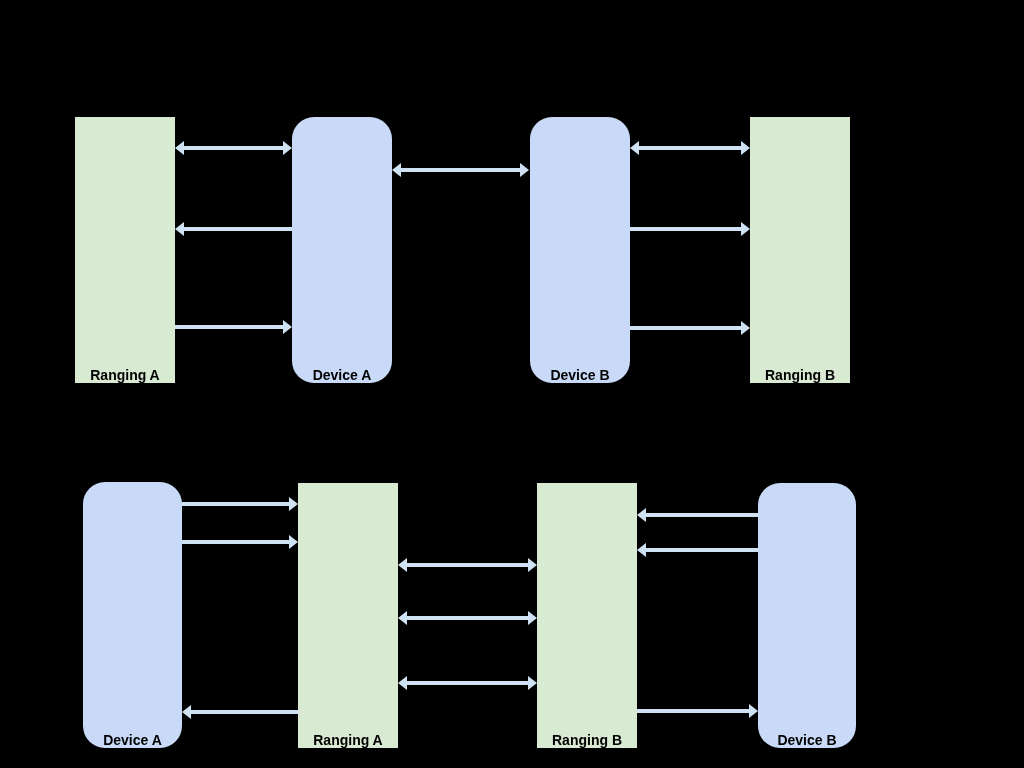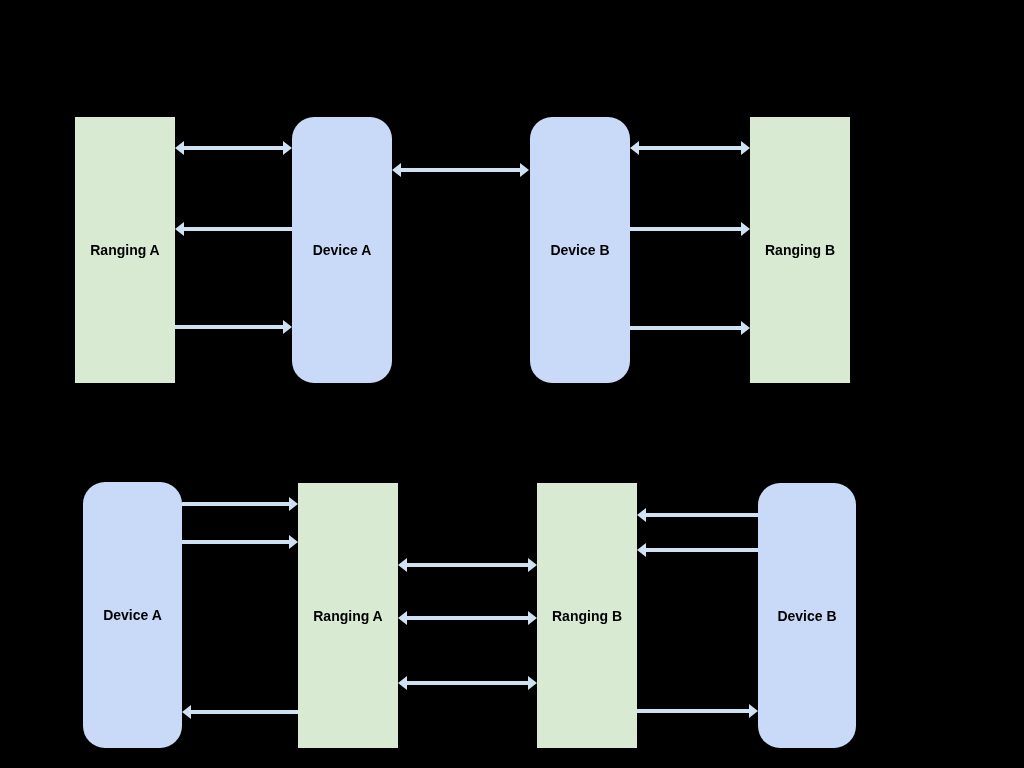--- a/index.html
+++ b/index.html
@@ -14,21 +14,21 @@
     overflow: hidden;
     background: var(--bg, #000000);
   }
   .diagram {
     position: absolute;
     left: 0; top: 0; width: 100%; height: 100%;
   }
   .node {
     position: absolute;
     display: flex;
-    align-items: center;
+    align-items: flex-end;
     justify-content: center;
     text-align: center;
     font-family: "Liberation Sans", sans-serif;
     font-weight: bold;
     font-size: 14px;
     color: var(--label, #000000);
     box-sizing: border-box;
   }
   .node.ranging {
     background: var(--ranging, #d9ead3);

